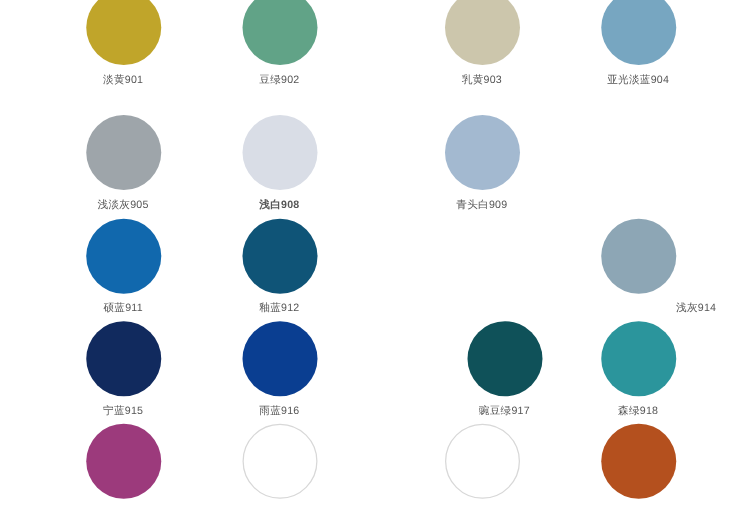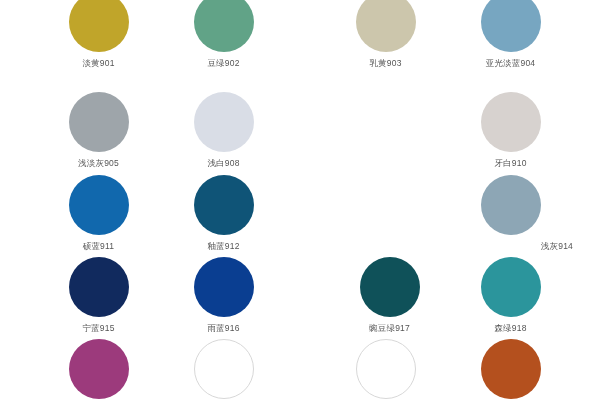--- a/index.html
+++ b/index.html
@@ -61,27 +61,27 @@
       <div class="swatch-label">乳黄903</div>
     </div>
     <div class="swatch-cell" style="left: 448px; top: -8px;">
       <div class="swatch-disc" style="width: 60px; height: 60px; background: rgb(119, 166, 193);"></div>
       <div class="swatch-label">亚光淡蓝904</div>
     </div>
     <div class="swatch-cell" style="left: 36px; top: 92px;">
       <div class="swatch-disc" style="width: 60px; height: 60px; background: rgb(158, 165, 170);"></div>
       <div class="swatch-label">浅淡灰905</div>
     </div>
-    <div class="swatch-cell" style="left: 161px; top: 92px;">
+    <div class="swatch-cell" style="left: 161px; top: 92px; font-weight: bold;">
       <div class="swatch-disc" style="width: 60px; height: 60px; background: rgb(217, 221, 230);"></div>
       <div class="swatch-label">浅白908</div>
     </div>
-    <div class="swatch-cell" style="left: 448px; top: 92px;">
-      <div class="swatch-disc" style="width: 60px; height: 60px; background: rgb(215, 210, 207);"></div>
-      <div class="swatch-label">牙白910</div>
+    <div class="swatch-cell" style="left: 323px; top: 92px;">
+      <div class="swatch-disc" style="width: 60px; height: 60px; background: rgb(163, 185, 208);"></div>
+      <div class="swatch-label">青头白909</div>
     </div>
     <div class="swatch-cell" style="left: 36px; top: 175px;">
       <div class="swatch-disc" style="width: 60px; height: 60px; background: rgb(17, 104, 173);"></div>
       <div class="swatch-label">硕蓝911</div>
     </div>
     <div class="swatch-cell" style="left: 161px; top: 175px;">
       <div class="swatch-disc" style="width: 60px; height: 60px; background: rgb(15, 84, 119);"></div>
       <div class="swatch-label">釉蓝912</div>
     </div>
     <div class="swatch-cell" style="left: 448px; top: 175px; text-align: right;">
@@ -89,21 +89,21 @@
       <div class="swatch-label">浅灰914</div>
     </div>
     <div class="swatch-cell" style="left: 36px; top: 257px;">
       <div class="swatch-disc" style="width: 60px; height: 60px; background: rgb(17, 42, 94);"></div>
       <div class="swatch-label">宁蓝915</div>
     </div>
     <div class="swatch-cell" style="left: 161px; top: 257px;">
       <div class="swatch-disc" style="width: 60px; height: 60px; background: rgb(10, 62, 145);"></div>
       <div class="swatch-label">雨蓝916</div>
     </div>
-    <div class="swatch-cell" style="left: 327px; top: 257px; text-align: center;">
+    <div class="swatch-cell" style="left: 341px; top: 257px; text-align: center;">
       <div class="swatch-disc" style="width: 60px; height: 60px; background: rgb(15, 81, 89);"></div>
       <div class="swatch-label">豌豆绿917</div>
     </div>
     <div class="swatch-cell" style="left: 448px; top: 257px;">
       <div class="swatch-disc" style="width: 60px; height: 60px; background: rgb(43, 149, 156);"></div>
       <div class="swatch-label">森绿918</div>
     </div>
     <div class="swatch-cell" style="left: 36px; top: 339px;">
       <div class="swatch-disc" style="width: 60px; height: 60px; background: rgb(156, 58, 124);"></div>
     </div>

